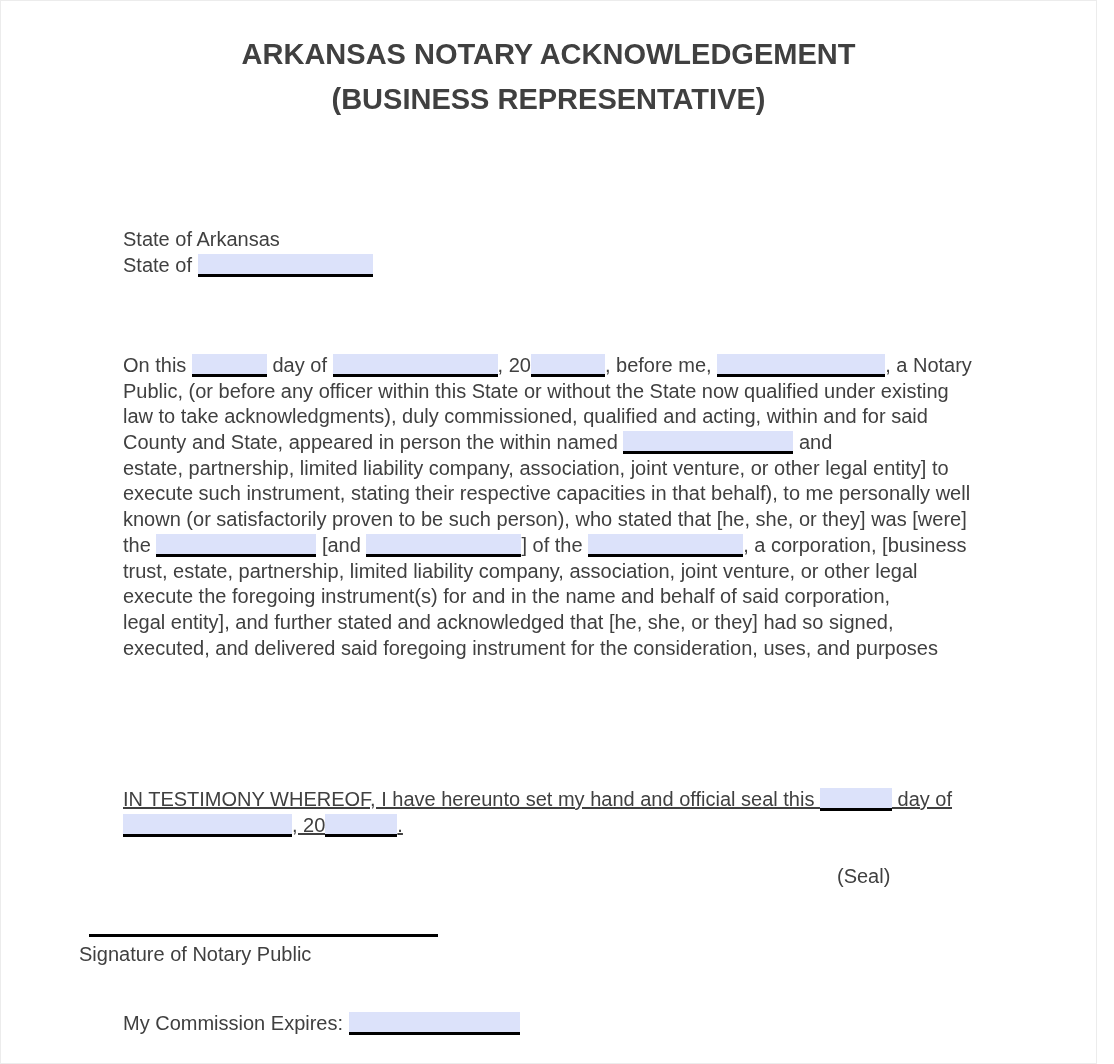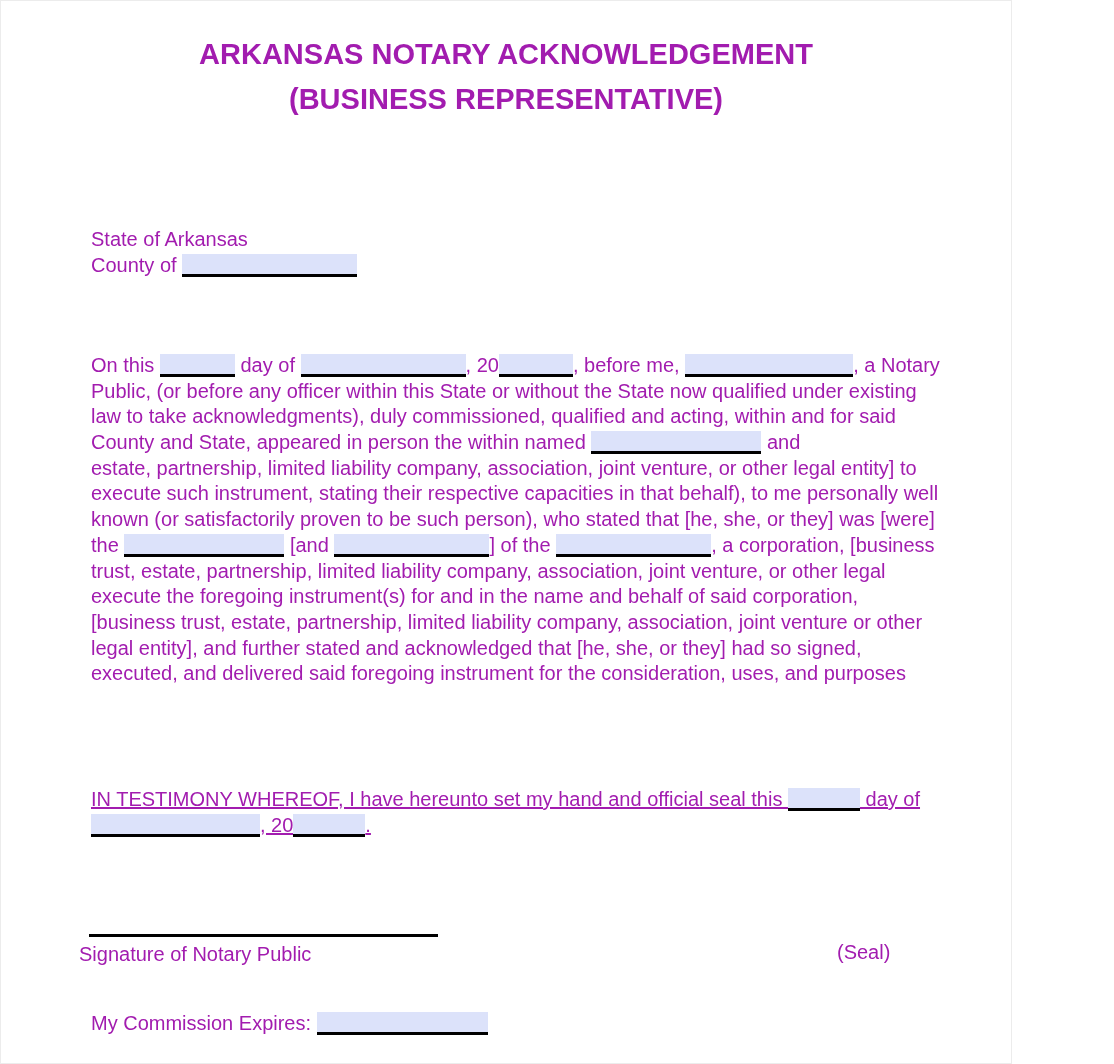--- a/index.html
+++ b/index.html
@@ -1,31 +1,31 @@
 <!DOCTYPE html>
 <html style="--field-color: #dce2fa;"><head>
 <meta charset="utf-8">
 <style>
   html,body{margin:0;padding:0;background:#ffffff;}
   .page{
     position:relative;
-    width:1012px;height:1064px;
+    width:1097px;height:1064px;
     background:#ffffff;
-    color:#a21caf;
+    color:#404040;
     font-family:"Liberation Sans","DejaVu Sans",sans-serif;
     overflow:hidden;
     box-sizing:border-box;
     border:1px solid #ececec;
   }
   .doc-title{
     position:absolute;top:31px;left:0;width:100%;
     text-align:center;font-weight:bold;font-size:29px;line-height:45px;
   }
   .block{position:absolute;font-size:20px;}
-  .line{height:25.7px;line-height:25.7px;white-space:pre;}
+  .line{height:25.7px;line-height:25.7px;white-space:pre;margin-left:32px;}
   .run{white-space:pre;}
   .blank{
     display:inline-block;
     height:20px;
     background:var(--field-color,#dce2fa);
     border-bottom:3px solid #000;
     vertical-align:-5px;
   }
   .sig-line{position:absolute;width:349px;height:0;border-top:3px solid #000;}
   .seal{position:absolute;font-size:20px;line-height:25.7px;}
@@ -35,45 +35,44 @@
 
 <div class="page">
 
   <div class="doc-title">
     <div>ARKANSAS NOTARY ACKNOWLEDGEMENT</div>
     <div>(BUSINESS REPRESENTATIVE)</div>
   </div>
 
   <div class="block" style="top:226px;left:90px;">
       <div class="line"><span class="run">State of Arkansas</span></div>
-      <div class="line"><span class="run">County of </span><span class="blank" style="width: 175px;"></span></div>
+      <div class="line"><span class="run">State of </span><span class="blank" style="width: 175px;"></span></div>
     </div>
 
   <div class="block" style="top:352px;left:90px;">
       <div class="line"><span class="run">On this </span><span class="blank" style="width: 75px;"></span><span class="run"> day of </span><span class="blank" style="width: 165px;"></span><span class="run">, 20</span><span class="blank" style="width: 74px;"></span><span class="run">, before me, </span><span class="blank" style="width: 168px;"></span><span class="run">, a Notary</span></div>
       <div class="line"><span class="run">Public, (or before any officer within this State or without the State now qualified under existing</span></div>
       <div class="line"><span class="run">law to take acknowledgments), duly commissioned, qualified and acting, within and for said</span></div>
       <div class="line"><span class="run">County and State, appeared in person the within named </span><span class="blank" style="width: 170px;"></span><span class="run"> and</span></div>
       <div class="line"><span class="run">estate, partnership, limited liability company, association, joint venture, or other legal entity] to</span></div>
       <div class="line"><span class="run">execute such instrument, stating their respective capacities in that behalf), to me personally well</span></div>
       <div class="line"><span class="run">known (or satisfactorily proven to be such person), who stated that [he, she, or they] was [were]</span></div>
       <div class="line"><span class="run">the </span><span class="blank" style="width: 160px;"></span><span class="run"> [and </span><span class="blank" style="width: 155px;"></span><span class="run">] of the </span><span class="blank" style="width: 155px;"></span><span class="run">, a corporation, [business</span></div>
       <div class="line"><span class="run">trust, estate, partnership, limited liability company, association, joint venture, or other legal</span></div>
       <div class="line"><span class="run">execute the foregoing instrument(s) for and in the name and behalf of said corporation,</span></div>
-      <div class="line"><span class="run">[business trust, estate, partnership, limited liability company, association, joint venture or other</span></div>
       <div class="line"><span class="run">legal entity], and further stated and acknowledged that [he, she, or they] had so signed,</span></div>
       <div class="line"><span class="run">executed, and delivered said foregoing instrument for the consideration, uses, and purposes</span></div>
     </div>
 
   <div class="block" style="top:786px;left:90px;text-decoration:underline;">
       <div class="line"><span class="run">IN TESTIMONY WHEREOF, I have hereunto set my hand and official seal this </span><span class="blank" style="width: 72px;"></span><span class="run"> day of</span></div>
       <div class="line"><span class="blank" style="width: 169px;"></span><span class="run">, 20</span><span class="blank" style="width: 72px;"></span><span class="run">.</span></div>
     </div>
 
-  <div class="seal" style="top:939px;left:836px;text-align:right;">(Seal)</div>
+  <div class="seal" style="top:863px;left:836px;text-align:right;">(Seal)</div>
 
   <div class="sig-line" style="top:933px;left:88px;"></div>
 
   <div class="block" style="top:941px;left:78px;line-height:25.7px;">Signature of Notary Public</div>
 
   <div class="block" style="top:1010px;left:90px;">
       <div class="line"><span class="run">My Commission Expires: </span><span class="blank" style="width: 171px;"></span></div>
     </div>
 
 </div>

